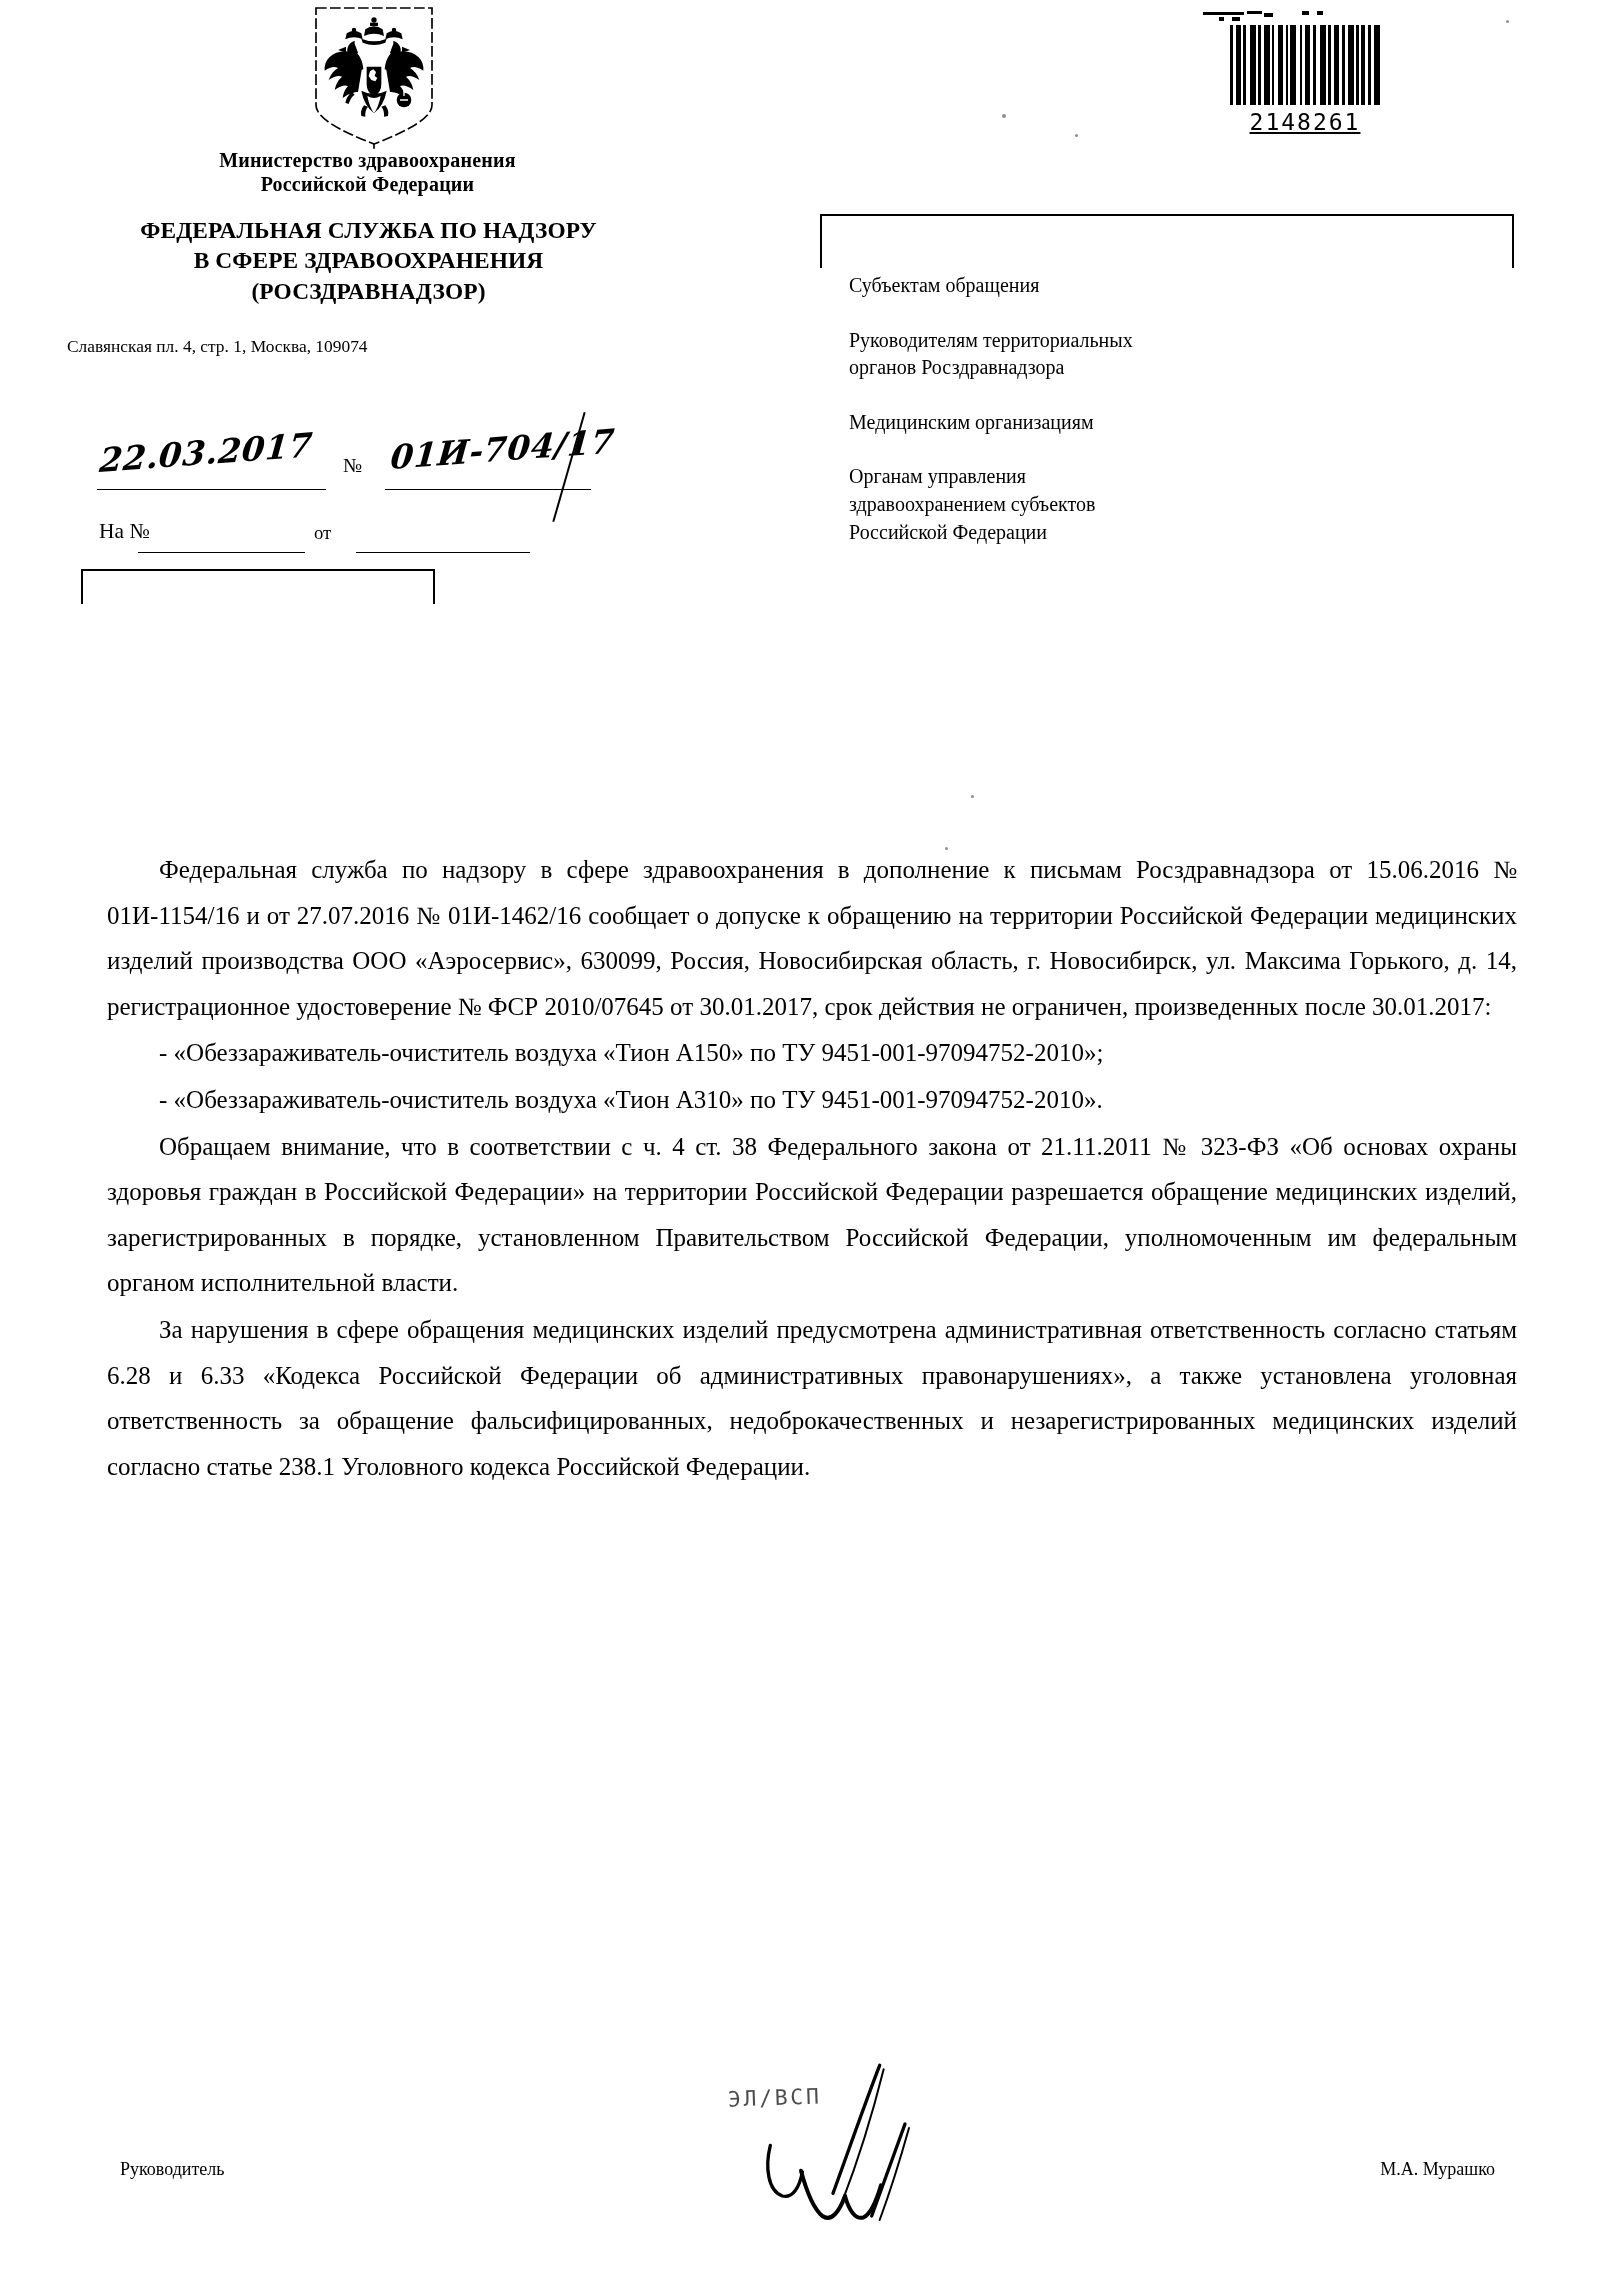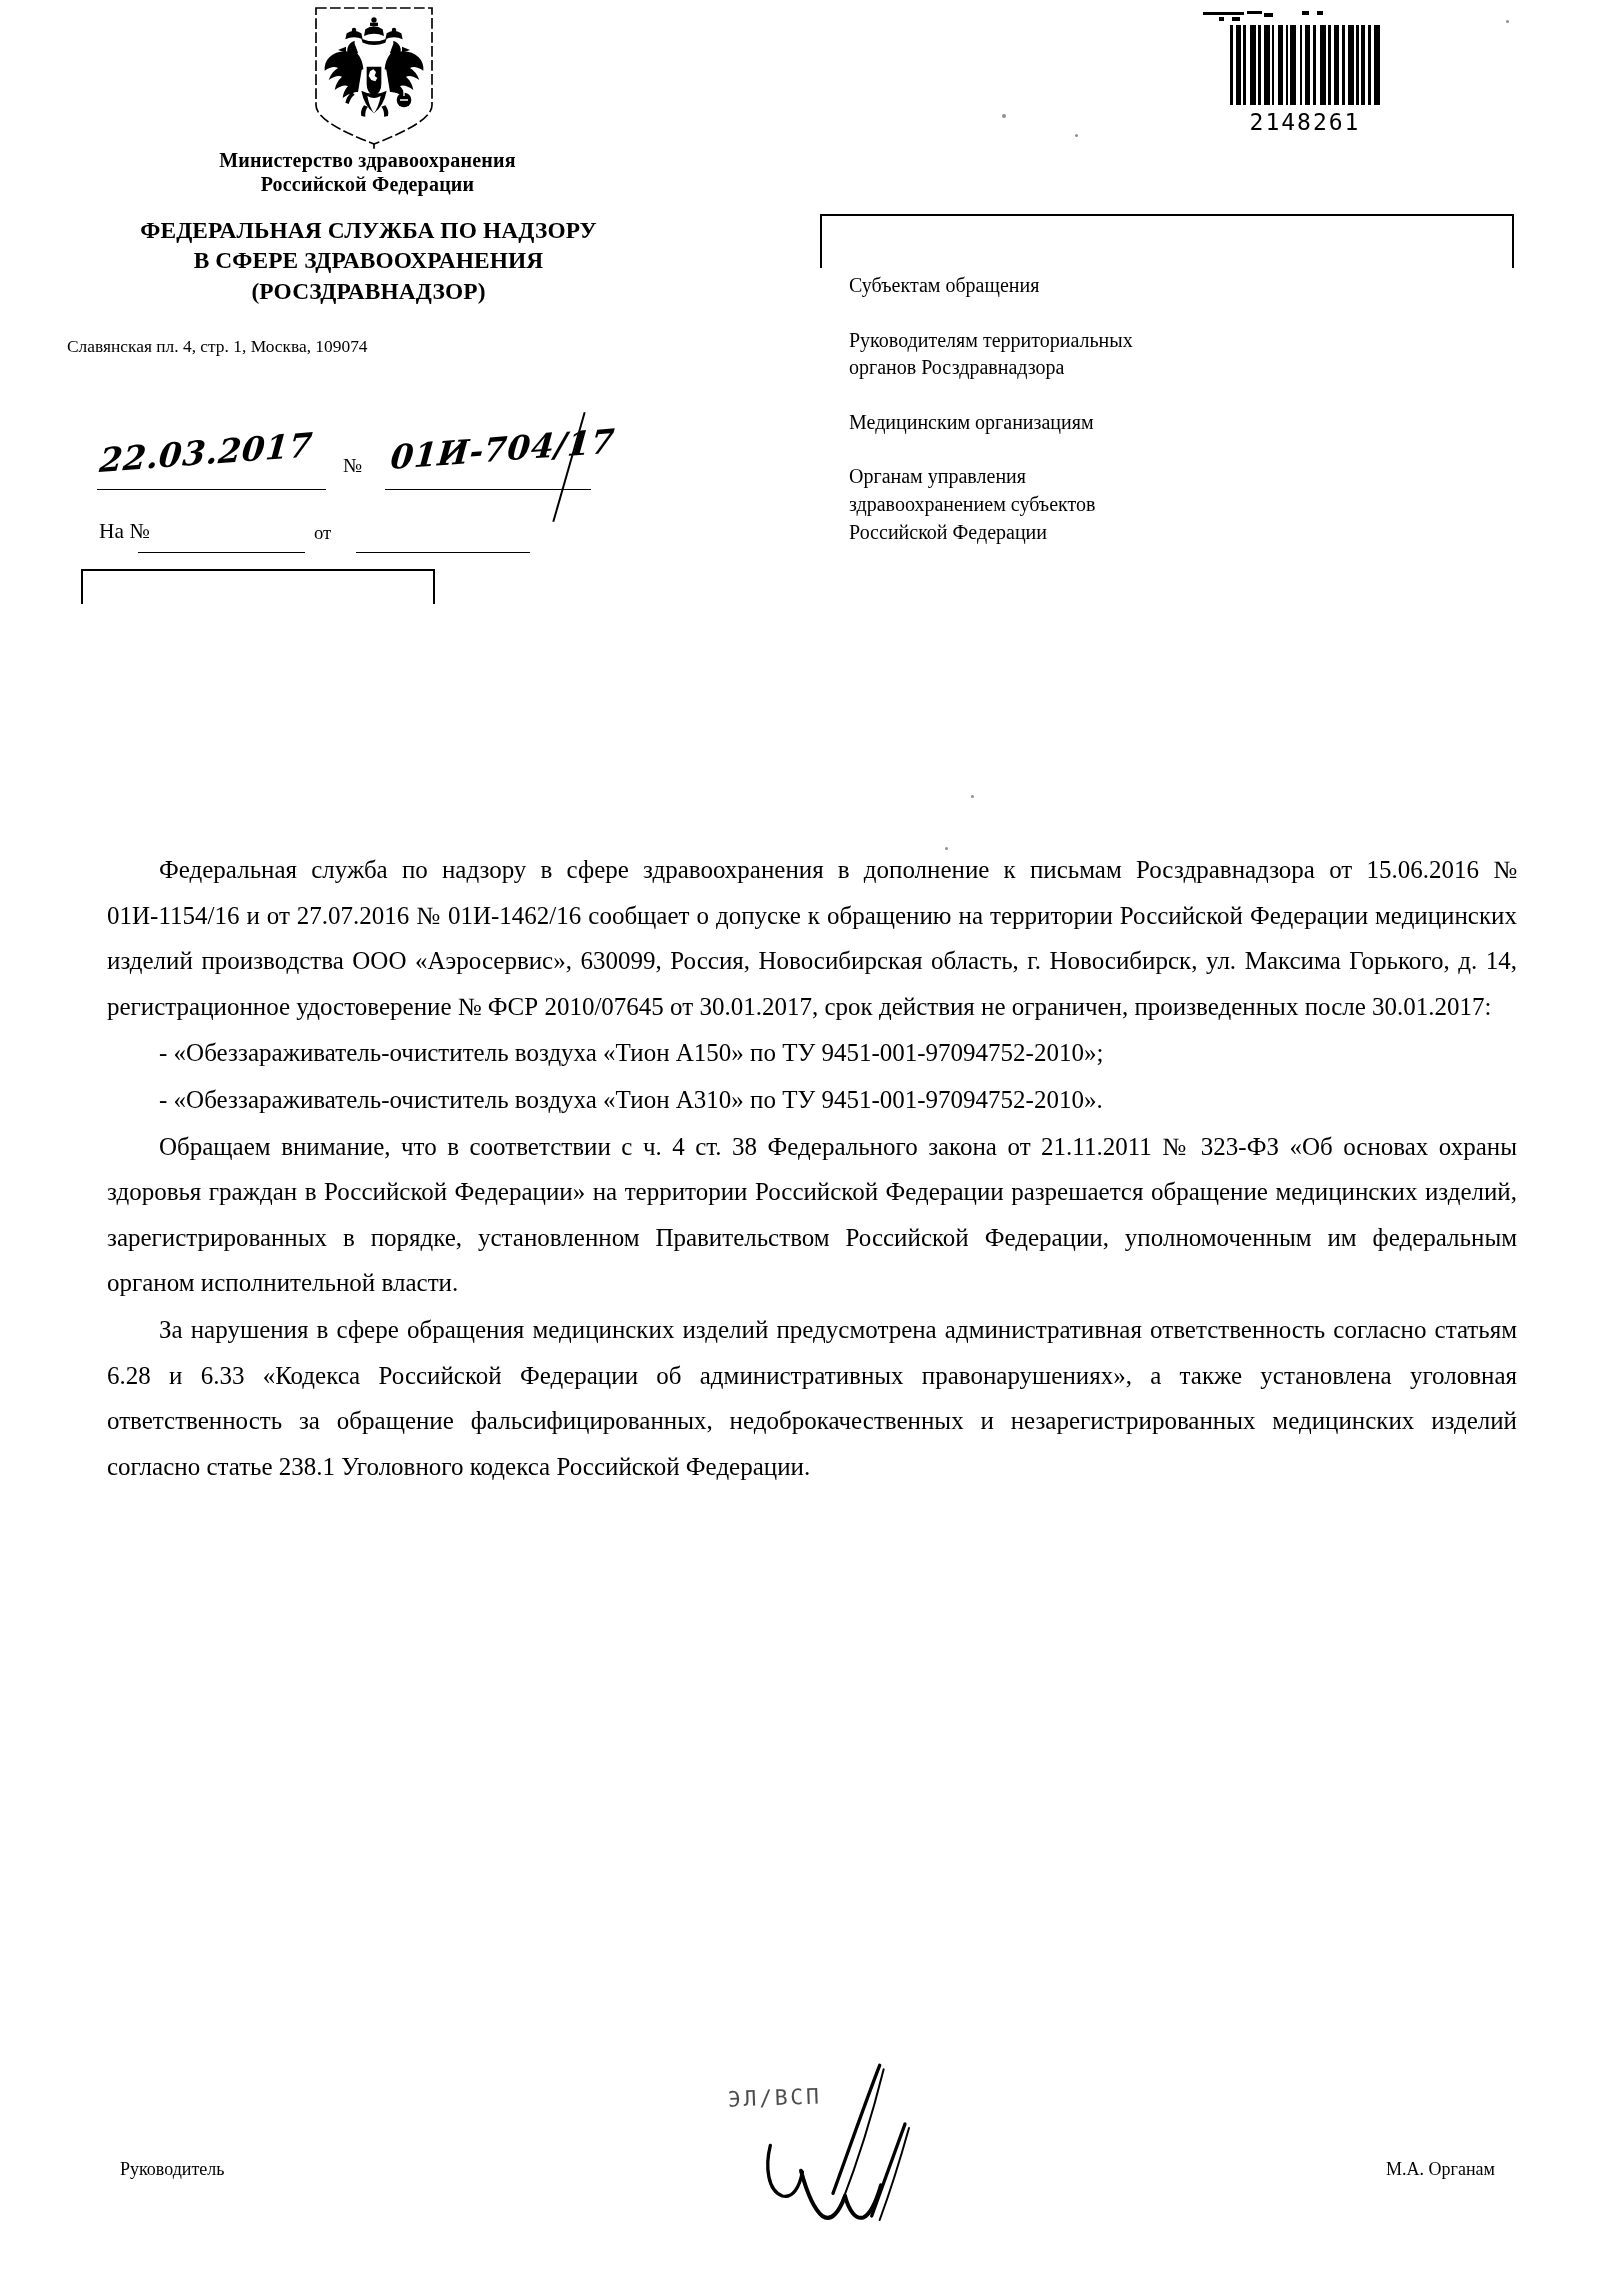--- a/index.html
+++ b/index.html
@@ -194,20 +194,21 @@
     justify-content: center;
     gap: 0;
   }
   .barcode-bars i { display: block; background: #000; height: 100%; }
   .barcode-bars i.w { background: transparent; }
   .barcode-num {
     font-family: "DejaVu Sans Mono", "Liberation Mono", monospace;
     font-size: 23px;
     letter-spacing: 2px;
     margin-top: 4px;
+    text-decoration: underline;
   }
 
   
   .addressees {
     position: absolute;
     left: 849px;
     top: 272px;
     width: 701px;
     font-size: 20px;
     line-height: 1.38;
@@ -452,21 +453,21 @@
           <path d="M238 8 C214 70 190 140 168 200" stroke-width="5"></path>
           <path d="M244 14 C228 78 206 150 182 212" stroke-width="3"></path>
           <path d="M74 128 C66 160 70 196 92 204 C108 208 118 190 122 168" stroke-width="5"></path>
           <path d="M120 166 C128 196 138 222 152 234 C166 244 178 226 186 204" stroke-width="6"></path>
           <path d="M186 204 C192 226 202 240 214 236 C226 230 234 208 240 188" stroke-width="6"></path>
           <path d="M276 96 C258 146 240 196 226 234" stroke-width="5"></path>
           <path d="M282 102 C268 152 252 202 238 240" stroke-width="3"></path>
         </g>
       </svg>
     </div>
-    <span class="sig-name">М.А. Органам</span>
+    <span class="sig-name">М.А. Мурашко</span>
   </div>
 
   <div class="speck" style="left:1002px; top:114px;  width:4px; height:4px;"></div>
   <div class="speck" style="left:1075px; top:134px;  width:3.3px; height:3.3px;"></div>
   <div class="speck" style="left:1506px; top:20px;   width:3.3px; height:3.3px;"></div>
   <div class="speck" style="left:971px; top:795px; width:3.3px; height:3.3px;"></div>
   <div class="speck" style="left:945px; top:847px; width:3.3px; height:3.3px;"></div>
 
 </div>
 

